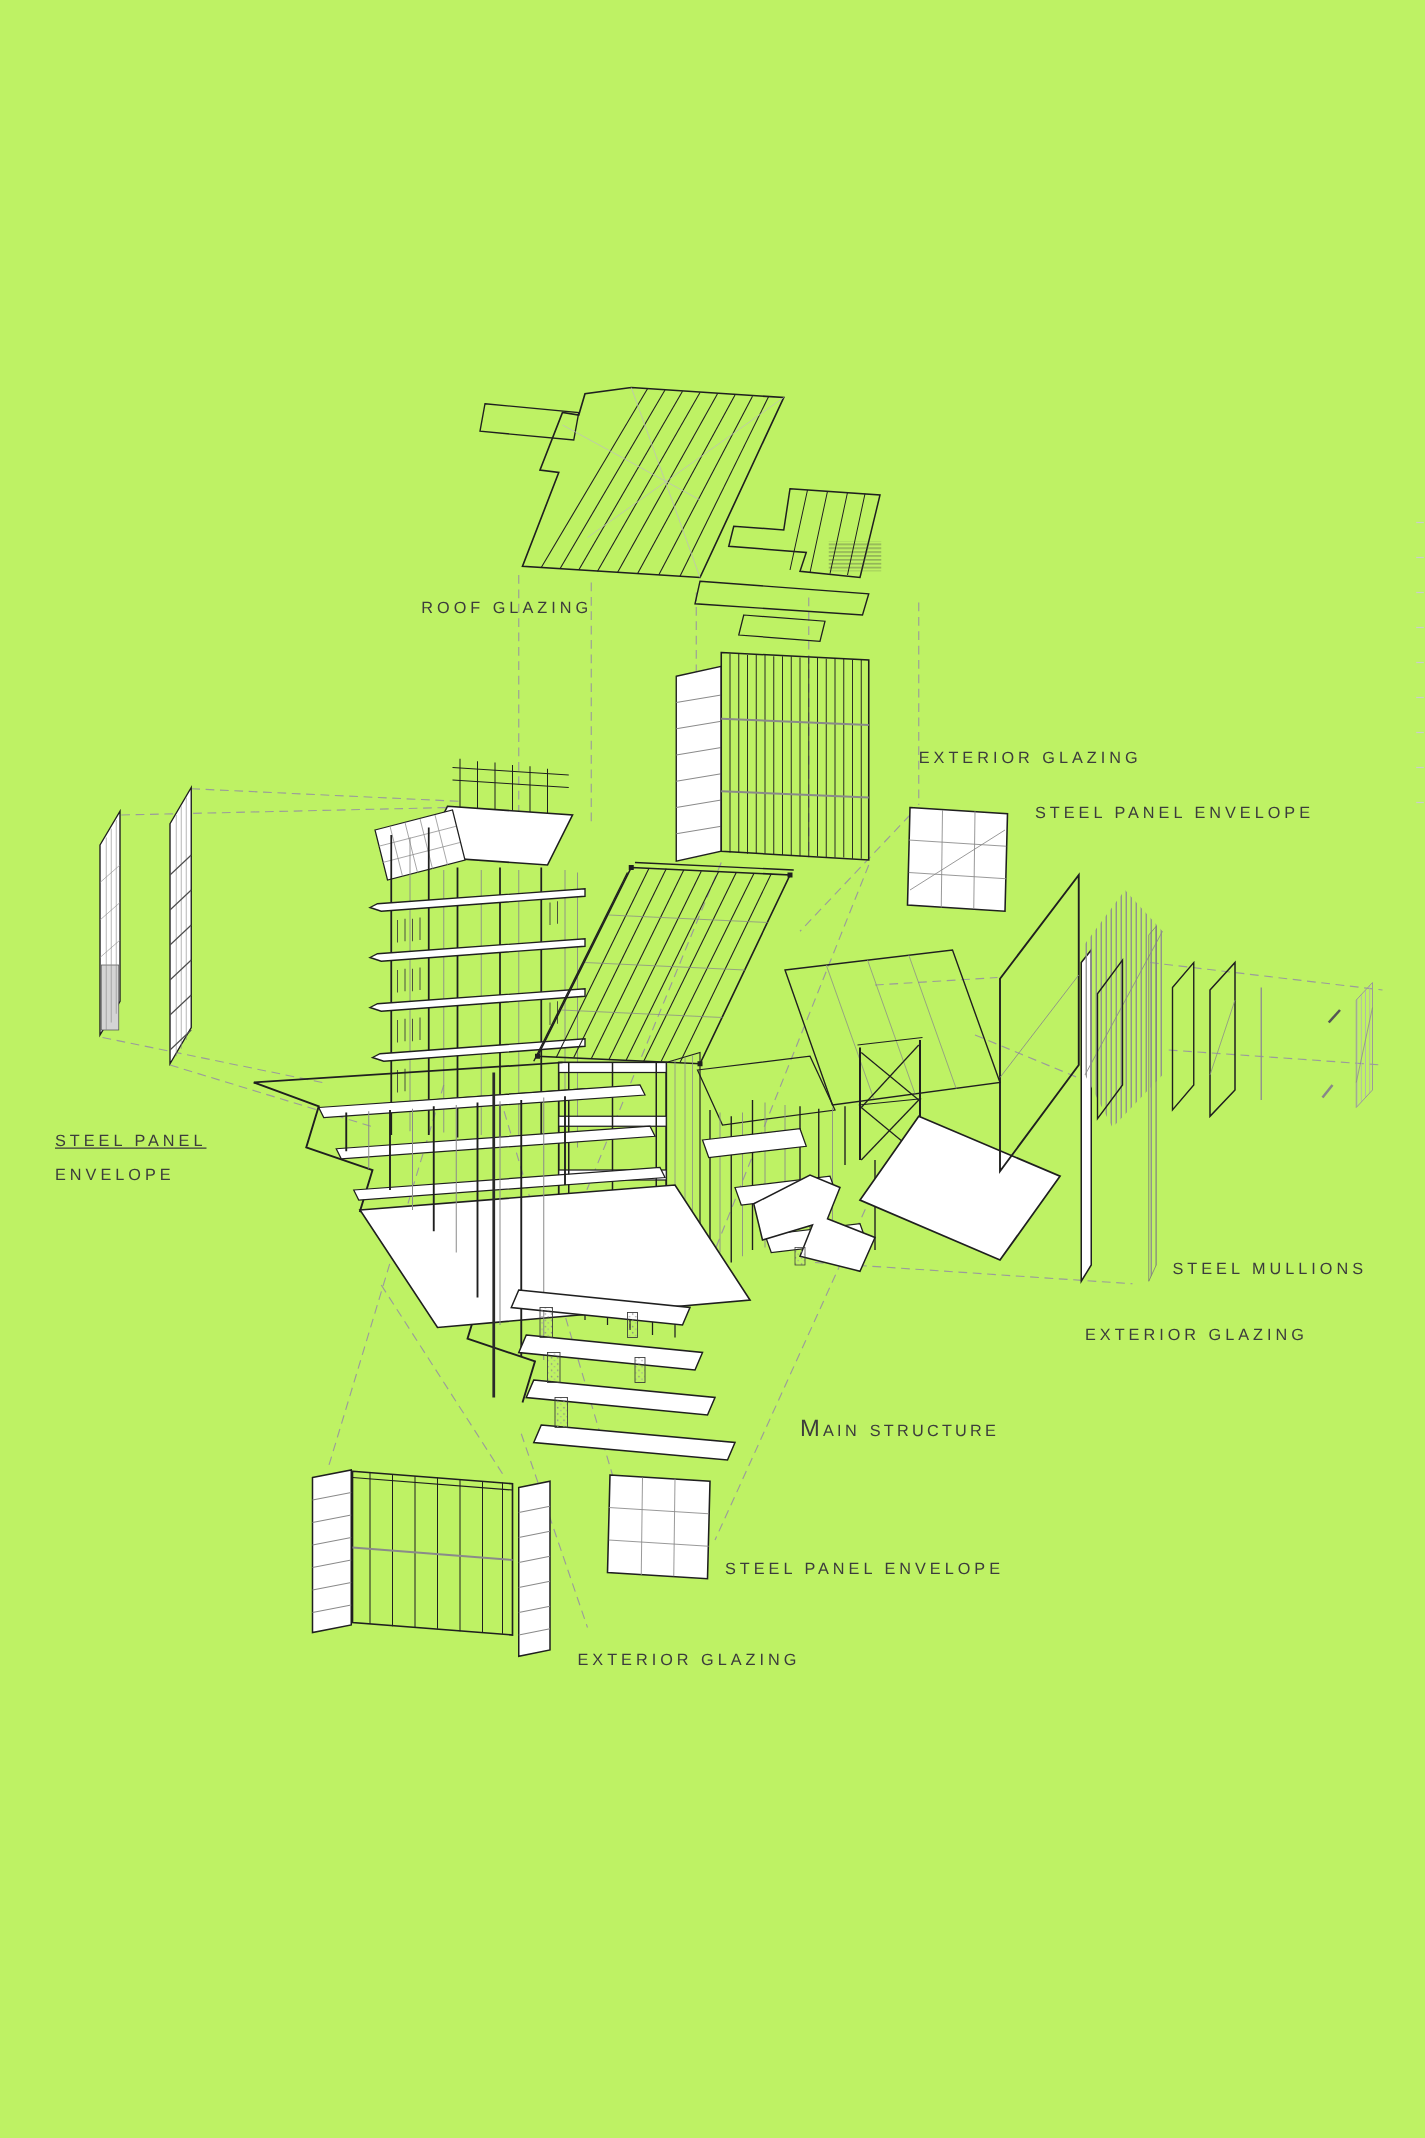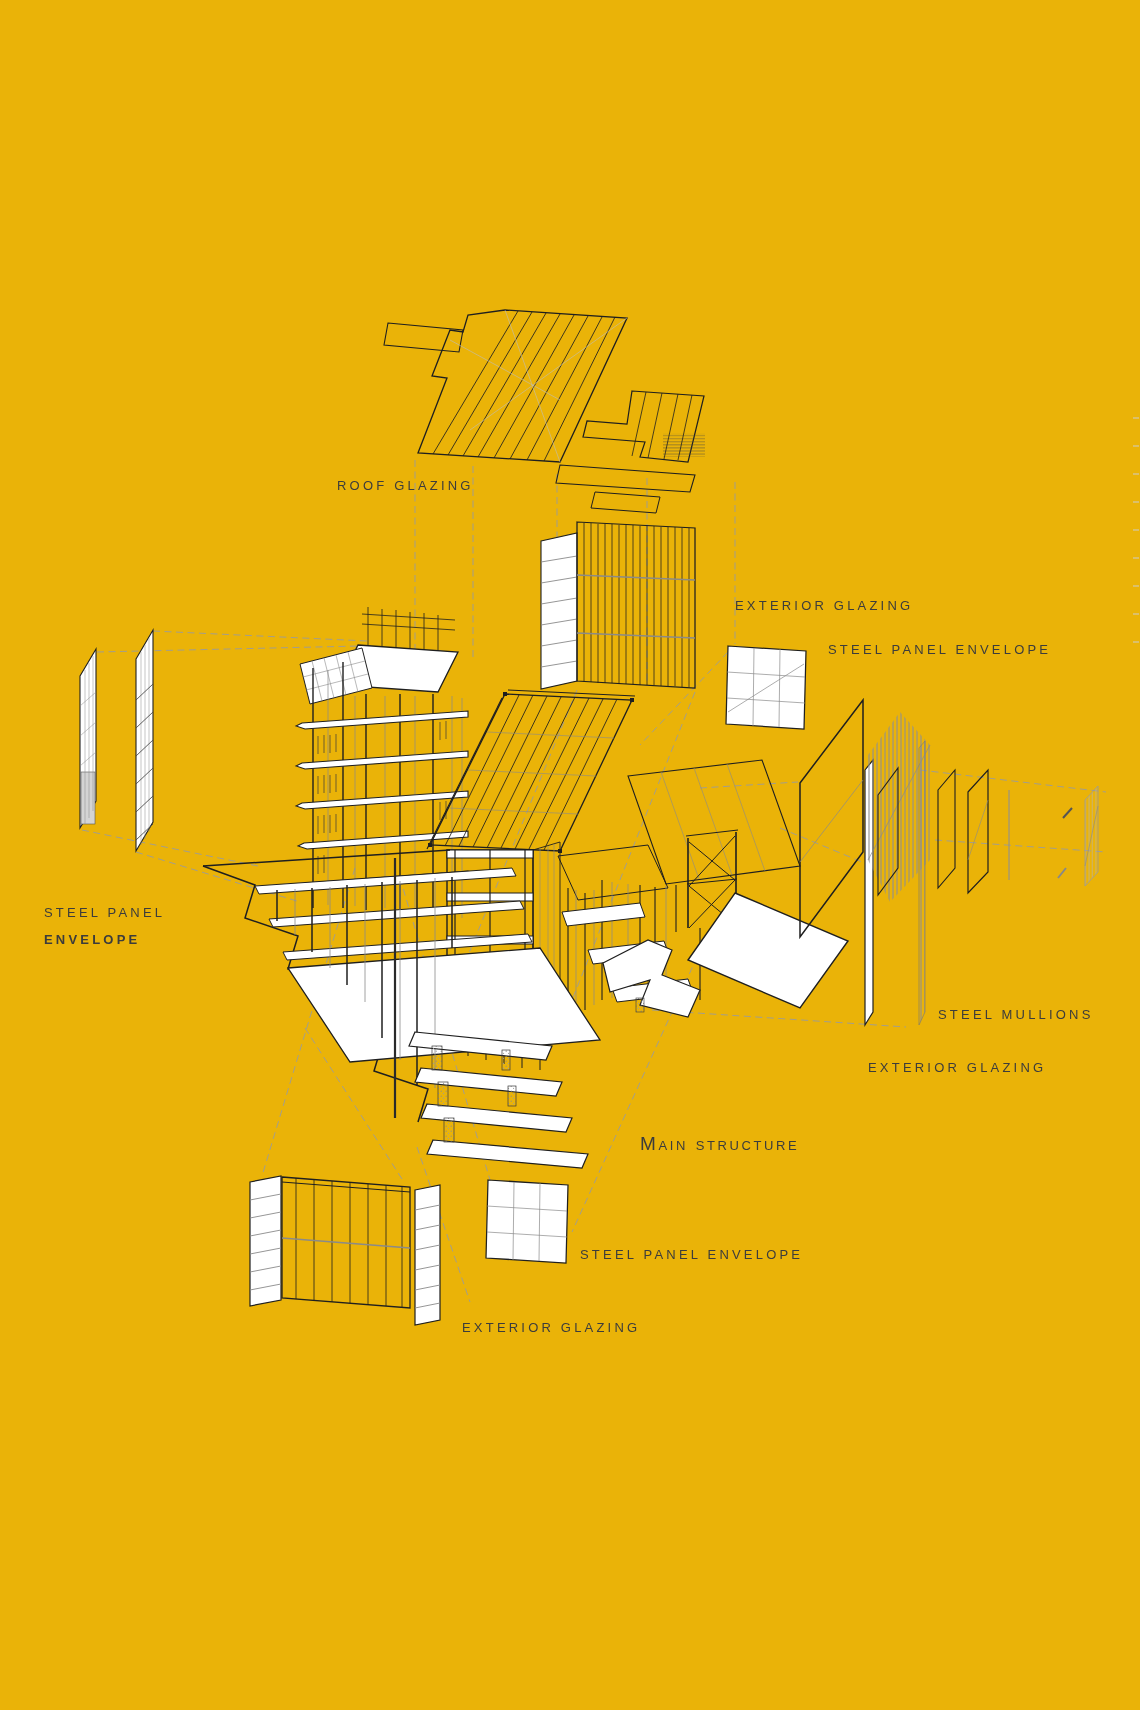--- a/index.html
+++ b/index.html
@@ -1,16 +1,16 @@
 <!DOCTYPE html>
 <html><head>
 <meta charset="utf-8">
 <style>
   html,body{margin:0;padding:0;background:#fff;}
-  #canvas{position:relative;width:1140px;height:1710px;background:#eab308;overflow:hidden;
+  #canvas{position:relative;width:1140px;height:1710px;background:#bef264;overflow:hidden;
           font-family:"Liberation Sans", sans-serif;}
   #drawing{position:absolute;left:0;top:0;}
   .callout{position:absolute;color:#3c3c3c;font-size:13px;letter-spacing:3.2px;
            white-space:nowrap;font-family:"Liberation Sans",sans-serif;}
   .callout.sc{font-variant:small-caps;font-size:19px;letter-spacing:2.6px;}
   .ln{stroke:#1f1f1f;fill:none;}
   .dash{stroke:#9b9b9b;stroke-width:0.9;stroke-dasharray:7 4.5;fill:none;}
   .white{fill:#ffffff;stroke:#1f1f1f;}
   .lt{stroke:#8a8a8a;fill:none;}
   .vlt{stroke:#bdbdbd;fill:none;}
@@ -451,22 +451,22 @@
     <line x1="1133" y1="642" x2="1139" y2="642"></line>
   </g>
 </svg>
 
 <div class="callout" style="left:337px;top:478px;">ROOF GLAZING</div>
 
 <div class="callout" style="left:735px;top:598px;">EXTERIOR GLAZING</div>
 
 <div class="callout" style="left:828px;top:642px;">STEEL PANEL ENVELOPE</div>
 
-<div class="callout" style="left:44px;top:905px;">STEEL PANEL</div>
-<div class="callout" style="left:44px;top:932px;font-weight:bold;">ENVELOPE</div>
+<div class="callout" style="left:44px;top:905px;text-decoration:underline;">STEEL PANEL</div>
+<div class="callout" style="left:44px;top:932px;">ENVELOPE</div>
 
 <div class="callout" style="left:938px;top:1007px;">STEEL MULLIONS</div>
 
 <div class="callout" style="left:868px;top:1060px;">EXTERIOR GLAZING</div>
 
 <div class="callout sc" style="left:640px;top:1133px;">Main structure</div>
 
 <div class="callout" style="left:580px;top:1247px;">STEEL PANEL ENVELOPE</div>
 
 <div class="callout" style="left:462px;top:1320px;">EXTERIOR GLAZING</div>

